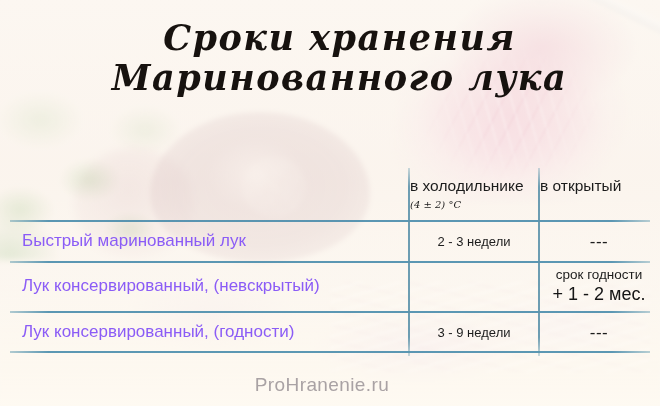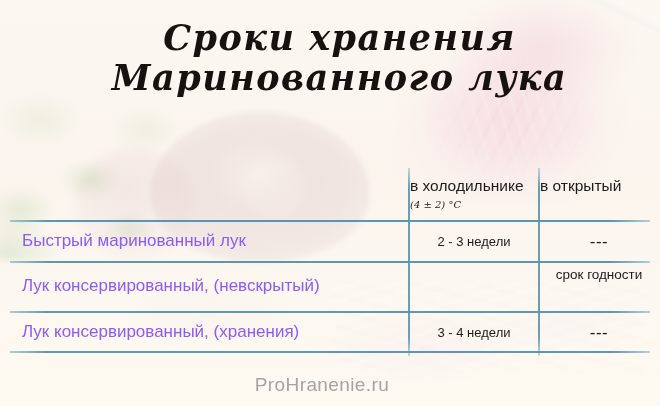--- a/index.html
+++ b/index.html
@@ -295,26 +295,27 @@
     <div class="cell val" style="left:410px; top:231px; width:128px;">2 - 3 недели</div>
     <div class="cell val dash" style="left:540px; top:231px; width:118px;">---</div>
 
     <div class="cell row-label" style="left:22px; top:276px; width:380px;">
       <span>Лук консервированный,</span>
       <span class="qualifier">(невскрытый)</span>
     </div>
     <div class="cell val" style="left:410px; top:276px; width:128px;"></div>
     <div class="cell val-stack" style="left:540px; top:266px; width:118px;">
       <div class="small">срок годности</div>
+      <div class="big">+ 1 - 2 мес.</div>
     </div>
 
     <div class="cell row-label" style="left:22px; top:322px; width:380px;">
       <span>Лук консервированный,</span>
-      <span class="qualifier">(хранения)</span>
-    </div>
-    <div class="cell val" style="left:410px; top:322px; width:128px;">3 - 4 недели</div>
+      <span class="qualifier">(годности)</span>
+    </div>
+    <div class="cell val" style="left:410px; top:322px; width:128px;">3 - 9 недели</div>
     <div class="cell val dash" style="left:540px; top:322px; width:118px;">---</div>
 
   </div>
 
   <div class="footer">ProHranenie.ru</div>
 
 </div>
 
 </body></html>

